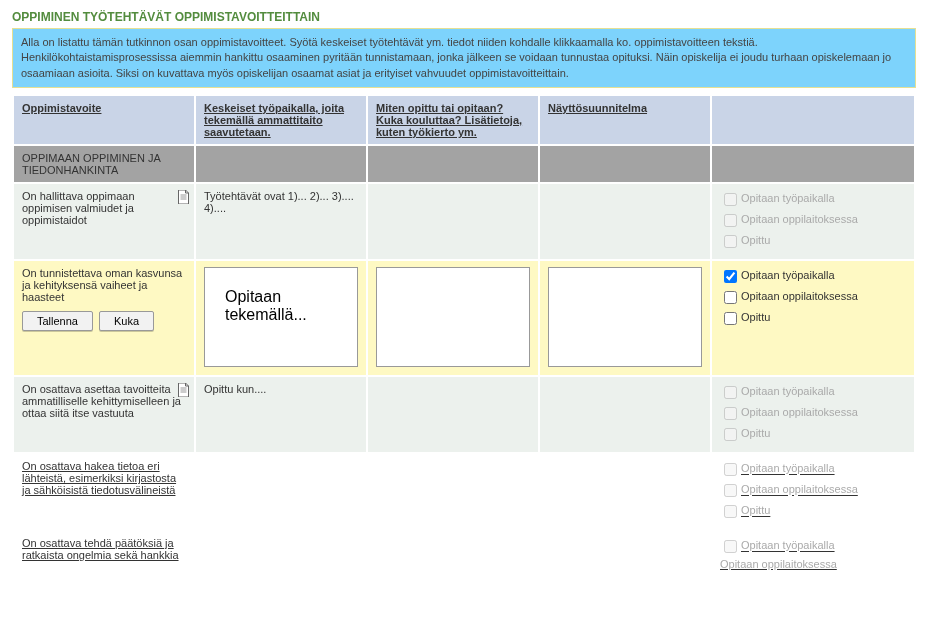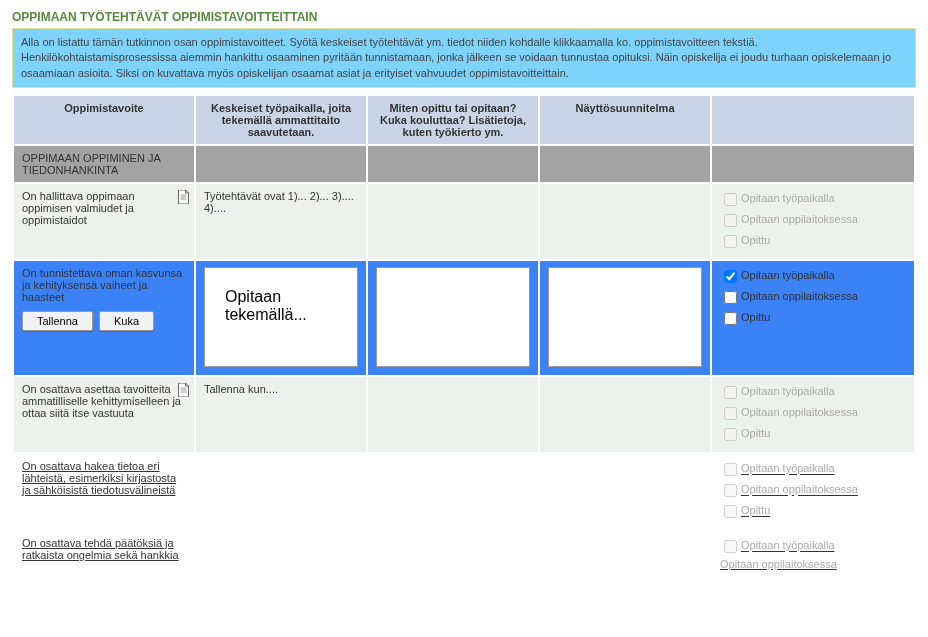--- a/index.html
+++ b/index.html
@@ -27,43 +27,44 @@
   }
   table.main {
     width: 100%;
     border-collapse: separate;
     border-spacing: 2px;
     table-layout: fixed;
   }
   table.main th {
     background: #c9d4e7;
     color: #333;
-    text-align: center;
+    text-align: left;
     vertical-align: top;
     padding: 6px 8px;
     font-weight: bold;
     font-size: 11px;
     border: none;
+    text-decoration: underline;
   }
   table.main td {
     vertical-align: top;
     padding: 6px 8px;
     font-size: 11px;
     color: #333;
   }
   tr.section-row td {
     background: #a3a3a3;
     font-weight: normal;
     color: #333;
   }
   tr.alt td {
     background: #ecf1ed;
   }
   tr.active td {
-    background: #3b82f6;
+    background: #fef9c3;
   }
   tr.plain td {
     background: #fff;
     text-decoration: underline;
   }
   .col-goal { width: 180px; }
   .col-tasks { width: 170px; }
   .col-how { width: 170px; }
   .col-demo { width: 170px; }
   .col-opts { width: auto; }
@@ -100,21 +101,21 @@
     background: #fff;
     overflow-y: scroll;
   }
   .chk-wrap { display: block; margin-bottom: 2px; color: #aaa; }
   .chk-wrap input { vertical-align: middle; margin-right: 4px; }
   .chk-wrap.active-lbl { color: #333; }
 </style>
 </head>
 <body>
 
-<div class="section-title">OPPIMAAN TYÖTEHTÄVÄT OPPIMISTAVOITTEITTAIN</div>
+<div class="section-title">OPPIMINEN TYÖTEHTÄVÄT OPPIMISTAVOITTEITTAIN</div>
 <div class="intro-box">Alla on listattu tämän tutkinnon osan oppimistavoitteet. Syötä keskeiset työtehtävät ym. tiedot niiden kohdalle klikkaamalla ko. oppimistavoitteen tekstiä. Henkilökohtaistamisprosessissa aiemmin hankittu osaaminen pyritään tunnistamaan, jonka jälkeen se voidaan tunnustaa opituksi. Näin opiskelija ei joudu turhaan opiskelemaan jo osaamiaan asioita. Siksi on kuvattava myös opiskelijan osaamat asiat ja erityiset vahvuudet oppimistavoitteittain.</div>
 
 <table class="main">
   <colgroup>
     <col class="col-goal">
       <col class="col-tasks">
       <col class="col-how">
       <col class="col-demo">
       <col class="col-opts">
   </colgroup>
@@ -168,21 +169,21 @@
       <tr class="alt">
         <td class="goal-cell">On osattava asettaa tavoitteita ammatilliselle kehittymiselleen ja ottaa siitä itse vastuuta<span class="doc-icon">
             <svg viewBox="0 0 12 14" width="13" height="14">
               <path d="M1 0 h7 l3 3 v11 h-10 z" fill="#fff" stroke="#666" stroke-width="1"></path>
               <path d="M8 0 v3 h3" fill="none" stroke="#666" stroke-width="1"></path>
               <line x1="3" y1="5" x2="9" y2="5" stroke="#999"></line>
               <line x1="3" y1="7" x2="9" y2="7" stroke="#999"></line>
               <line x1="3" y1="9" x2="9" y2="9" stroke="#999"></line>
             </svg>
           </span></td>
-        <td>Tallenna kun....</td>
+        <td>Opittu kun....</td>
         <td></td>
         <td></td>
         <td>
           <label class="chk-wrap"><input type="checkbox" disabled="" style="">Opitaan työpaikalla</label>
           <label class="chk-wrap"><input type="checkbox" disabled="" style="">Opitaan oppilaitoksessa</label>
           <label class="chk-wrap"><input type="checkbox" disabled="" style="">Opittu</label>
         </td>
       </tr>
       <tr class="plain">
         <td class="goal-cell">On osattava hakea tietoa eri lähteistä, esimerkiksi kirjastosta ja sähköisistä tiedotusvälineistä</td>

